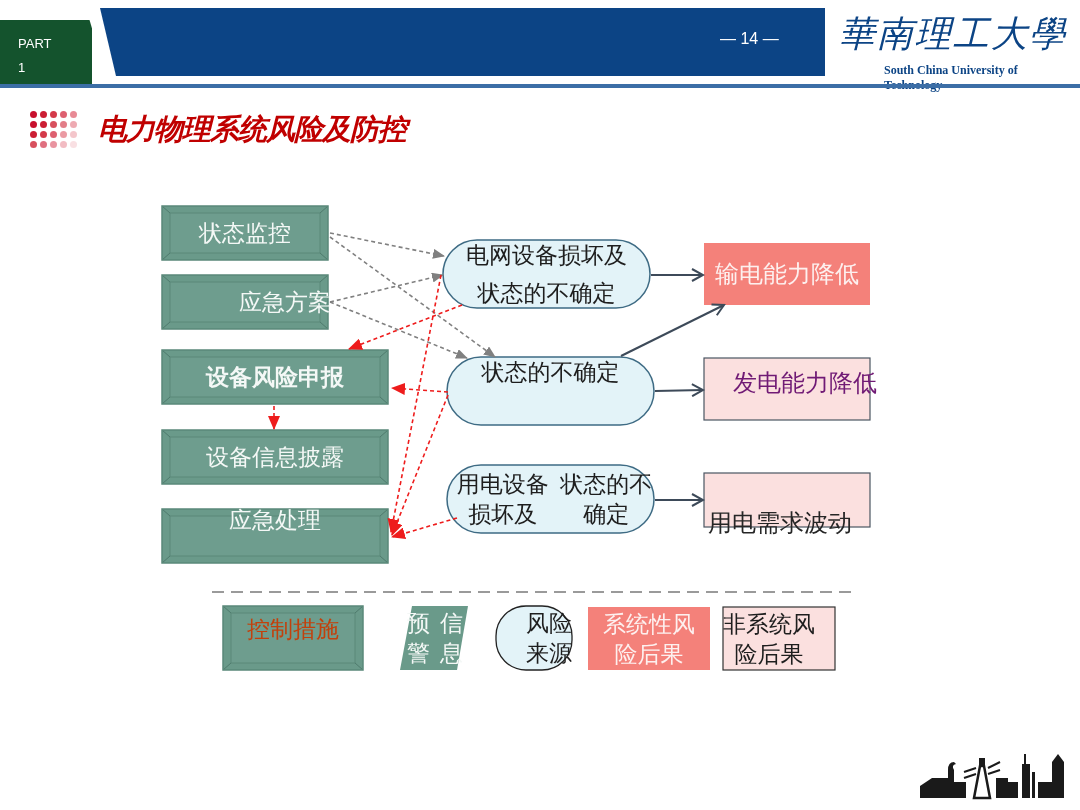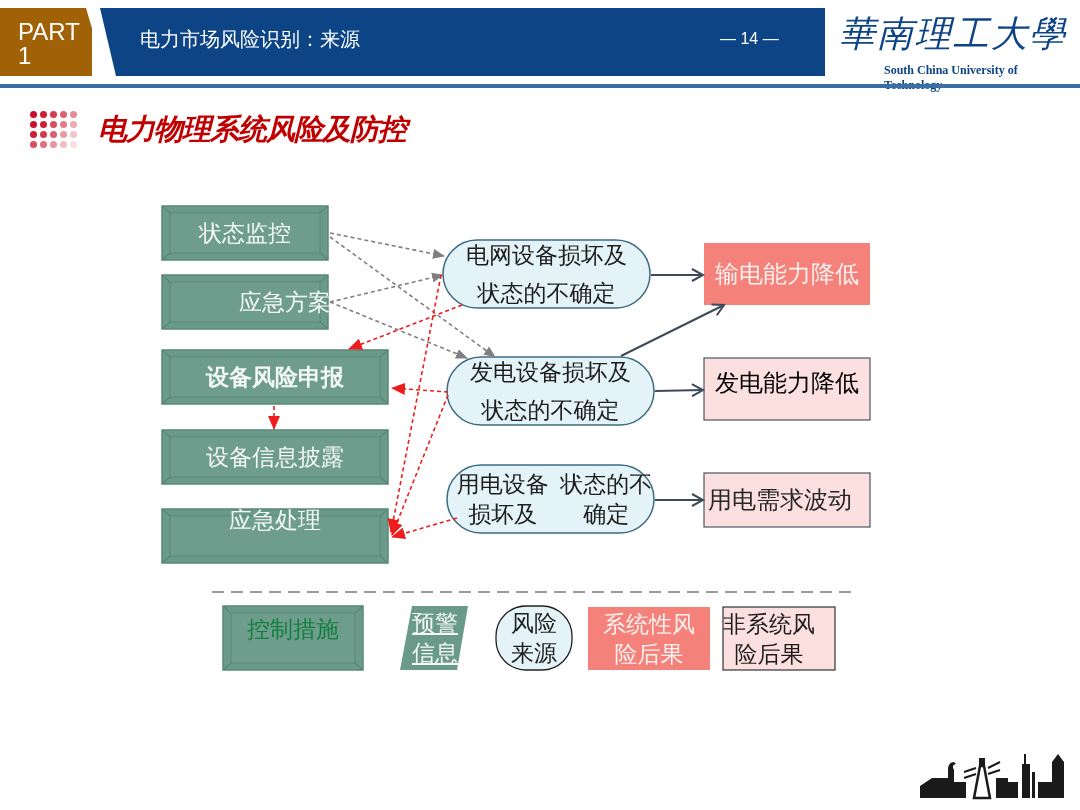--- a/index.html
+++ b/index.html
@@ -1,20 +1,20 @@
 <!DOCTYPE html>
 <html><head>
   <meta charset="utf-8">
   <style>
     html, body { margin: 0; padding: 0; }
     body { width: 1080px; height: 810px; position: relative; background: #ffffff; overflow: hidden;
       font-family: "DejaVu Sans", "Liberation Sans", sans-serif; }
     .header { position: absolute; left: 0; top: 8px; width: 1080px; height: 70px; }
-    .part-box { position: absolute; left: 0; top: 0; width: 92px; height: 68px; background: #a16207; color: #fff;
-      font-size: 24px; line-height: 24px; padding: 12px 0 0 18px; box-sizing: border-box; font-family: "Liberation Sans", sans-serif; }
+    .part-box { position: absolute; left: 0; top: 12px; width: 92px; height: 68px; background: #14532d; color: #fff;
+      font-size: 13px; line-height: 24px; padding: 12px 0 0 18px; box-sizing: border-box; font-family: "Liberation Sans", sans-serif; }
     .title-bar { position: absolute; left: 100px; top: 0; width: 725px; height: 68px; background: #0c4485;
       clip-path: polygon(0 0, 100% 0, 100% 100%, 16px 100%); }
     .slash { position: absolute; left: 86px; top: 0; width: 28px; height: 68px; background: #fff;
       clip-path: polygon(0 0, 8px 0, 28px 100%, 20px 100%); }
     .title-text { position: absolute; left: 140px; top: 18px; color: #fff; font-size: 20px; }
     .page-num { position: absolute; left: 720px; top: 22px; color: #fff; font-size: 16px; font-family: "Liberation Sans", sans-serif; }
     .logo { position: absolute; left: 835px; top: 0; width: 232px; height: 70px; }
     .logo-cn { position: absolute; left: 4px; top: 2px; font-family: "DejaVu Serif", serif; font-size: 36px; color: #0c4485;
       letter-spacing: 2px; font-style: italic; }
     .logo-en { position: absolute; left: 8px; top: 55px; font-family: "Liberation Serif", serif; font-size: 12px; font-weight: bold; color: #0c4485; margin-left: 41px; }
@@ -34,21 +34,20 @@
 </head>
 <body>
 
 <div class="header">
   <div class="part-box">
     <div>PART</div>
     <div>1</div>
   </div>
   <div class="title-bar"></div>
   <div class="slash"></div>
-  <div class="title-text">电力市场风险识别：来源</div>
   <div class="page-num">— 14 —</div>
   <div class="logo">
     <div class="logo-cn">華南理工大學</div>
     <div class="logo-en">South China University of Technology</div>
   </div>
 </div>
 <div class="rule"></div>
 
 <div class="dots">
   <span class="dot" style="left:0;top:0;background:#c8102e"></span>
@@ -168,38 +167,37 @@
 <div class="node-text ctrl" style="left:162px;top:275px;width:166px;height:54px;padding-left:40px;">应急方案</div>
 <div class="node-text ctrl" style="left:162px;top:350px;width:226px;height:54px;font-weight:bold;">设备风险申报</div>
 <div class="node-text ctrl" style="left:162px;top:430px;width:226px;height:54px;">设备信息披露</div>
 <div class="node-text ctrl" style="left:162px;top:493px;width:226px;height:54px;">应急处理</div>
 
 <div class="node-text src" style="left:443px;top:240px;width:207px;height:68px;flex-direction:column;">
   <span>电网设备损坏及</span>
   <span>状态的不确定</span>
 </div>
 <div class="node-text src" style="left:447px;top:357px;width:207px;height:68px;flex-direction:column;">
-  <span>发电设备损坏及</span>
   <span>状态的不确定</span>
 </div>
 <div class="node-text src" style="left:447px;top:465px;width:207px;height:68px;flex-direction:row;">
   <span>用电设备损坏及</span>
   <span>状态的不确定</span>
 </div>
 
 <div class="node-text res" style="left:704px;top:243px;width:166px;height:62px;color:#fdf0ef;">输电能力降低</div>
-<div class="node-text res" style="left:704px;top:358px;width:166px;height:50px;color:#000000;">发电能力降低</div>
-<div class="node-text res" style="left:704px;top:473px;width:152px;height:54px;color:#262626;border-radius:19px;">用电需求波动</div>
-
-<div class="node-text leg" style="left:223px;top:606px;width:140px;height:45px;color:#15803d;">控制措施</div>
-<div class="node-text leg" style="left:402px;top:606px;width:66px;height:64px;color:#f4f8f6;flex-direction:column;text-decoration:underline;">
+<div class="node-text res" style="left:704px;top:358px;width:166px;height:50px;color:#701a75;padding-left:18px;">发电能力降低</div>
+<div class="node-text res" style="left:704px;top:496px;width:152px;height:54px;color:#262626;border-radius:19px;">用电需求波动</div>
+
+<div class="node-text leg" style="left:223px;top:606px;width:140px;height:45px;color:#c2410c;">控制措施</div>
+<div class="node-text leg" style="left:402px;top:606px;width:66px;height:64px;color:#f4f8f6;flex-direction:row;">
   <span>预警</span>
   <span>信息</span>
 </div>
-<div class="node-text leg" style="left:496px;top:606px;width:76px;height:64px;color:#1e1e1e;flex-direction:column;">
+<div class="node-text leg" style="left:496px;top:606px;width:76px;height:64px;color:#1e1e1e;flex-direction:column;align-items:flex-end;">
   <span>风险</span>
   <span>来源</span>
 </div>
 <div class="node-text leg" style="left:588px;top:607px;width:122px;height:63px;color:#fdf0ef;flex-direction:column;">
   <span>系统性风</span>
   <span>险后果</span>
 </div>
 <div class="node-text leg" style="left:723px;top:607px;width:92px;height:63px;color:#1e1e1e;flex-direction:column;">
   <span>非系统风</span>
   <span>险后果</span>

